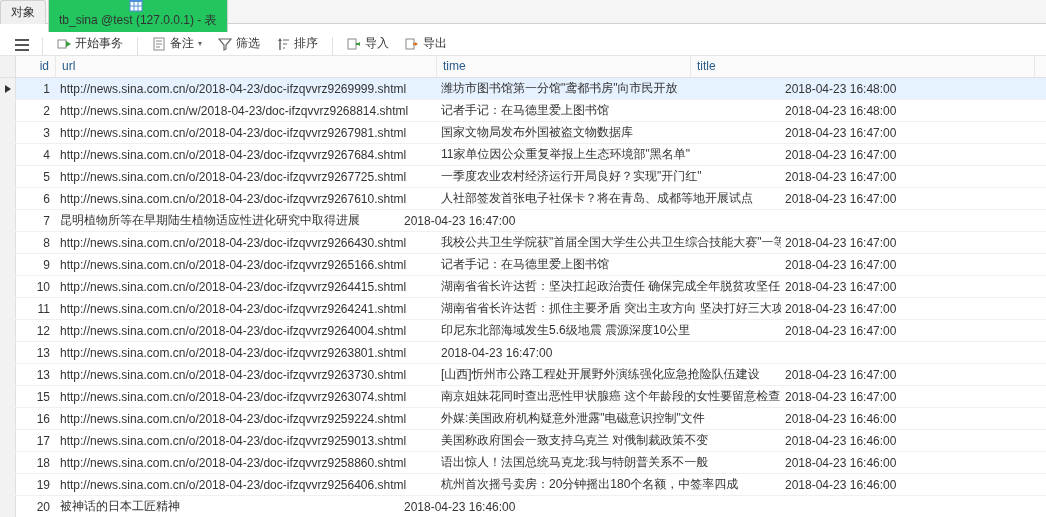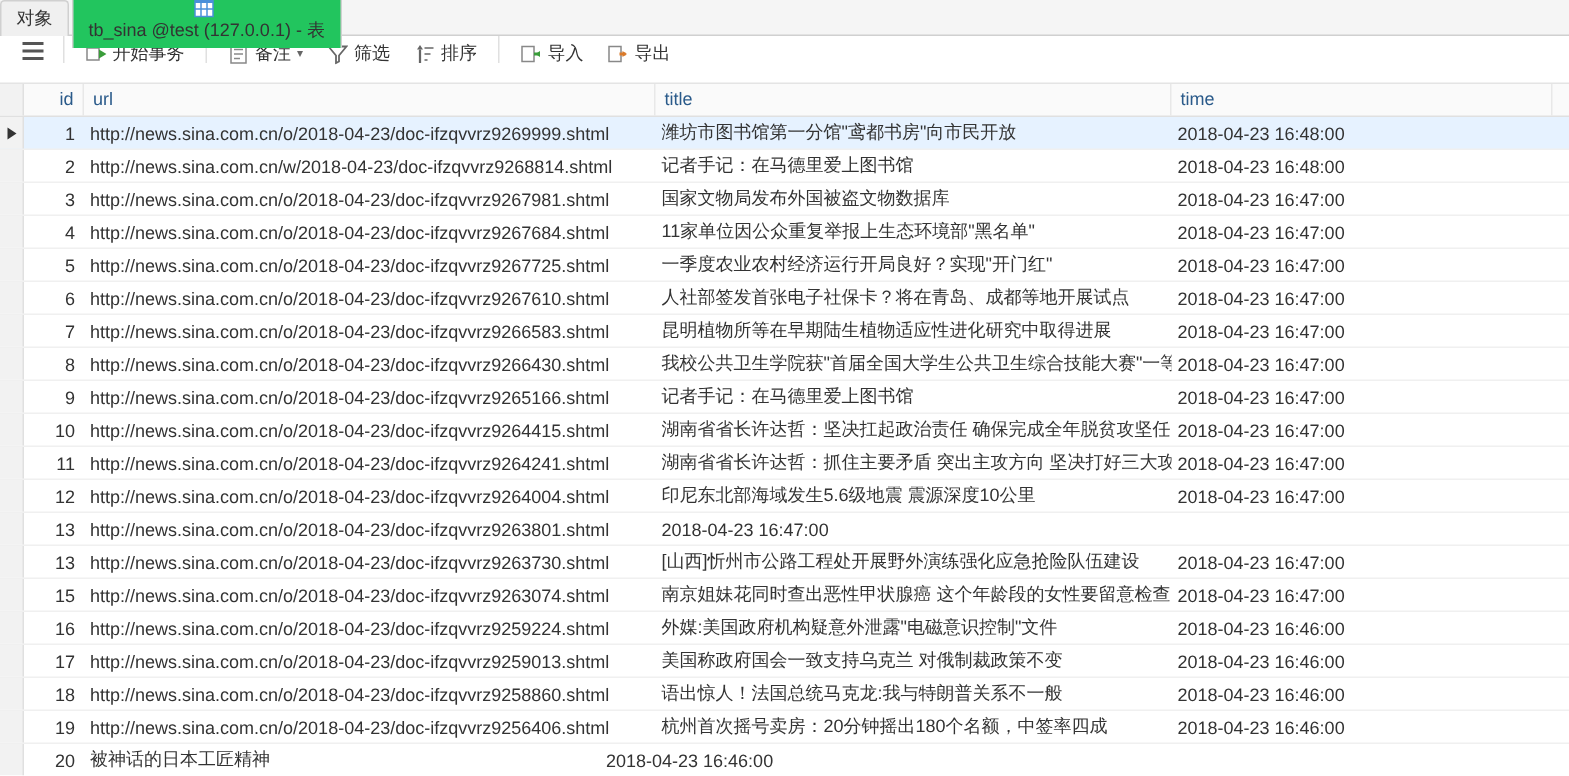--- a/index.html
+++ b/index.html
@@ -2,21 +2,21 @@
 <html><head>
 <meta charset="utf-8">
 <style>
 * { margin:0; padding:0; box-sizing:border-box; font-family:"Microsoft YaHei","Segoe UI",Arial,sans-serif; font-size:12px; }
 body { background:#fff; color:#333; width:1046px; height:517px; overflow:hidden; }
 .tabs { display:flex; align-items:center; height:24px; border-bottom:1px solid #d0d0d0; background:#f5f5f5; }
 .tab { display:flex; align-items:center; padding:3px 10px; background:#eaeaea; border:1px solid #d0d0d0; border-bottom:none; margin-right:2px; cursor:pointer; border-radius:3px 3px 0 0; }
 .tab.inactive { background:#f0f0f0; }
 .tab.active { background:#22c55e; position:relative; top:1px;flex-direction:column; }
 .tab .icon { margin-right:4px; }
-.toolbar { display:flex; align-items:flex-start; height:32px; padding:0 8px; gap:4px; border-bottom:1px solid #e4e4e4; background:#fff; }
+.toolbar { display:flex; align-items:flex-end; height:32px; padding:0 8px; gap:4px; border-bottom:1px solid #e4e4e4; background:#fff; }
 .tb-btn { display:flex; align-items:center; padding:3px 6px; cursor:pointer; border-radius:2px; gap:4px; }
 .tb-sep { width:1px; height:18px; background:#e0e0e0; margin:0 4px; }
 .icon { display:inline-block; width:14px; height:14px; }
 .hdr { display:flex; height:22px; background:#fafafa; border-bottom:1px solid #e0e0e0; }
 .hdr .cell { border-right:1px solid #e8e8e8; padding:3px 6px; color:#4a6; color:#2a5a8a; font-weight:normal; }
 .hdr .cell { color:#2a5a8a; }
 .grid { }
 .row { display:flex; height:22px; align-items:center; border-bottom:1px solid #f0f0f0; }
 .row.selected { background:#e6f2ff; }
 .gutter { width:16px; height:100%; background:#f2f2f2; border-right:1px solid #e0e0e0; display:flex; align-items:center; justify-content:center; flex-shrink:0; }
@@ -122,22 +122,22 @@
         </svg>
     </span>
     <span>导出</span>
   </div>
 </div>
 
 <div class="hdr">
   <div class="gutter"></div>
   <div class="cell col-id">id</div>
   <div class="cell col-url">url</div>
+  <div class="cell col-time">time</div>
   <div class="cell col-title">title</div>
-  <div class="cell col-time">time</div>
 </div>
 
 <div class="grid" id="grid">
     <div class="row selected">
       <div class="gutter">
         <div class="arrow"></div>
       </div>
       <div class="col-id">1</div>
       <div class="col-url">http://news.sina.com.cn/o/2018-04-23/doc-ifzqvvrz9269999.shtml</div>
       <div class="col-title">潍坊市图书馆第一分馆"鸢都书房"向市民开放</div>
@@ -174,21 +174,20 @@
     <div class="row">
       <div class="gutter"></div>
       <div class="col-id">6</div>
       <div class="col-url">http://news.sina.com.cn/o/2018-04-23/doc-ifzqvvrz9267610.shtml</div>
       <div class="col-title">人社部签发首张电子社保卡？将在青岛、成都等地开展试点</div>
       <div class="col-time">2018-04-23 16:47:00</div>
     </div>
     <div class="row">
       <div class="gutter"></div>
       <div class="col-id">7</div>
-      <div class="col-url">http://news.sina.com.cn/o/2018-04-23/doc-ifzqvvrz9266583.shtml</div>
       <div class="col-title">昆明植物所等在早期陆生植物适应性进化研究中取得进展</div>
       <div class="col-time">2018-04-23 16:47:00</div>
     </div>
     <div class="row">
       <div class="gutter"></div>
       <div class="col-id">8</div>
       <div class="col-url">http://news.sina.com.cn/o/2018-04-23/doc-ifzqvvrz9266430.shtml</div>
       <div class="col-title">我校公共卫生学院获"首届全国大学生公共卫生综合技能大赛"一等</div>
       <div class="col-time">2018-04-23 16:47:00</div>
     </div>

